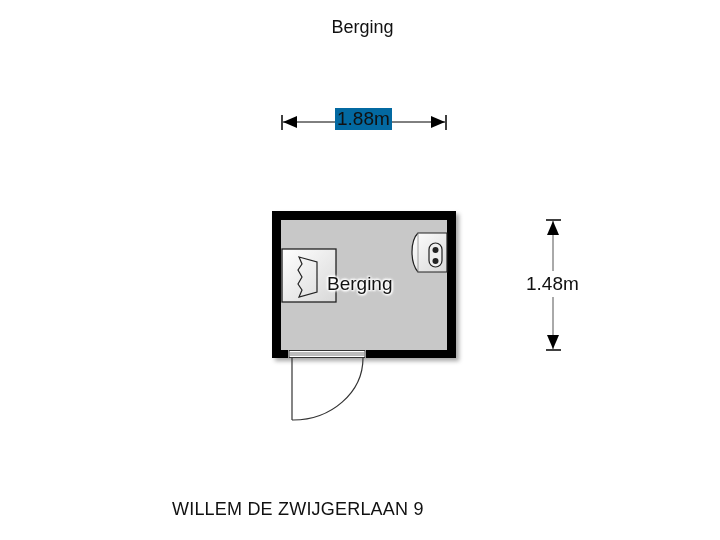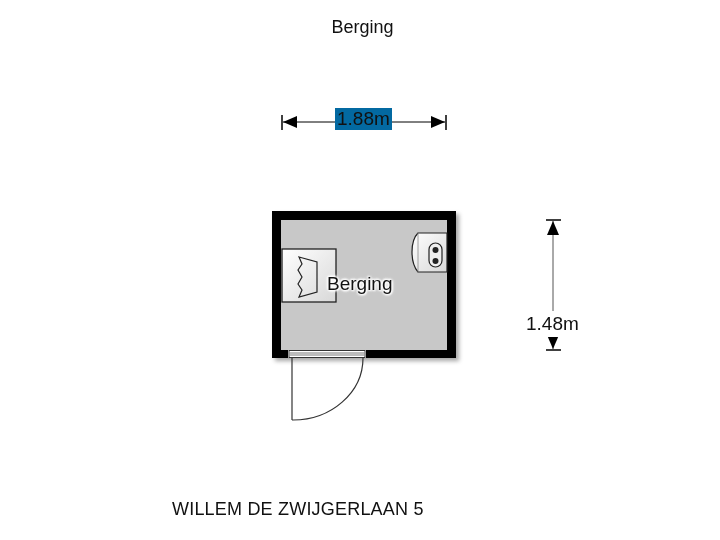--- a/index.html
+++ b/index.html
@@ -2,21 +2,21 @@
 <html><head>
 <meta charset="utf-8">
 <style>
   html, body { margin:0; padding:0; background:#ffffff; }
   body { width:720px; height:540px; position:relative; overflow:hidden;
          font-family:"Liberation Sans", sans-serif; color:#111; }
   .abs { position:absolute; }
   .title { left:0; width:725px; top:17px; text-align:center; font-size:18px; }
   .address { left:172px; top:499px; font-size:18px; letter-spacing:0.2px; }
   .dim-h-label { left:335px; top:108px; font-size:19px; background:#0369a1; padding:0 2px; }
-  .dim-v-label { left:526px; top:271px; font-size:19px; background:#fff; padding:2px 0;margin-top:40px; }
+  .dim-v-label { left:526px; top:271px; font-size:19px; background:#fff; padding:2px 0; }
   svg.plan { position:absolute; left:0; top:0; }
   .room-label { left:327px; top:273px; font-size:19px; color:#111;
                 text-shadow: 0 0 3px #fff, 0 0 3px #fff, 0 0 3px #fff, 0 0 4px #fff, 1px 1px 2px #fff, -1px -1px 2px #fff; }
 </style>
 </head>
 <body>
 
 <div class="abs title">Berging</div>
 
 <svg class="plan" width="720" height="540" viewBox="0 0 720 540">
@@ -71,13 +71,13 @@
     <line x1="418" y1="233" x2="418" y2="272" stroke="#888" stroke-width="0.8"></line>
     <rect x="429" y="243" width="13" height="24" rx="6.5" fill="#eee" stroke="#222" stroke-width="1.2"></rect>
     <circle cx="435.5" cy="250" r="3" fill="#222"></circle>
     <circle cx="435.5" cy="261" r="3" fill="#222"></circle>
   </g>
 </svg>
 
 <div class="abs dim-h-label">1.88m</div>
 <div class="abs dim-v-label">1.48m</div>
 <div class="abs room-label">Berging</div>
-<div class="abs address">WILLEM DE ZWIJGERLAAN 5</div>
+<div class="abs address">WILLEM DE ZWIJGERLAAN 9</div>
 
 </body></html>

